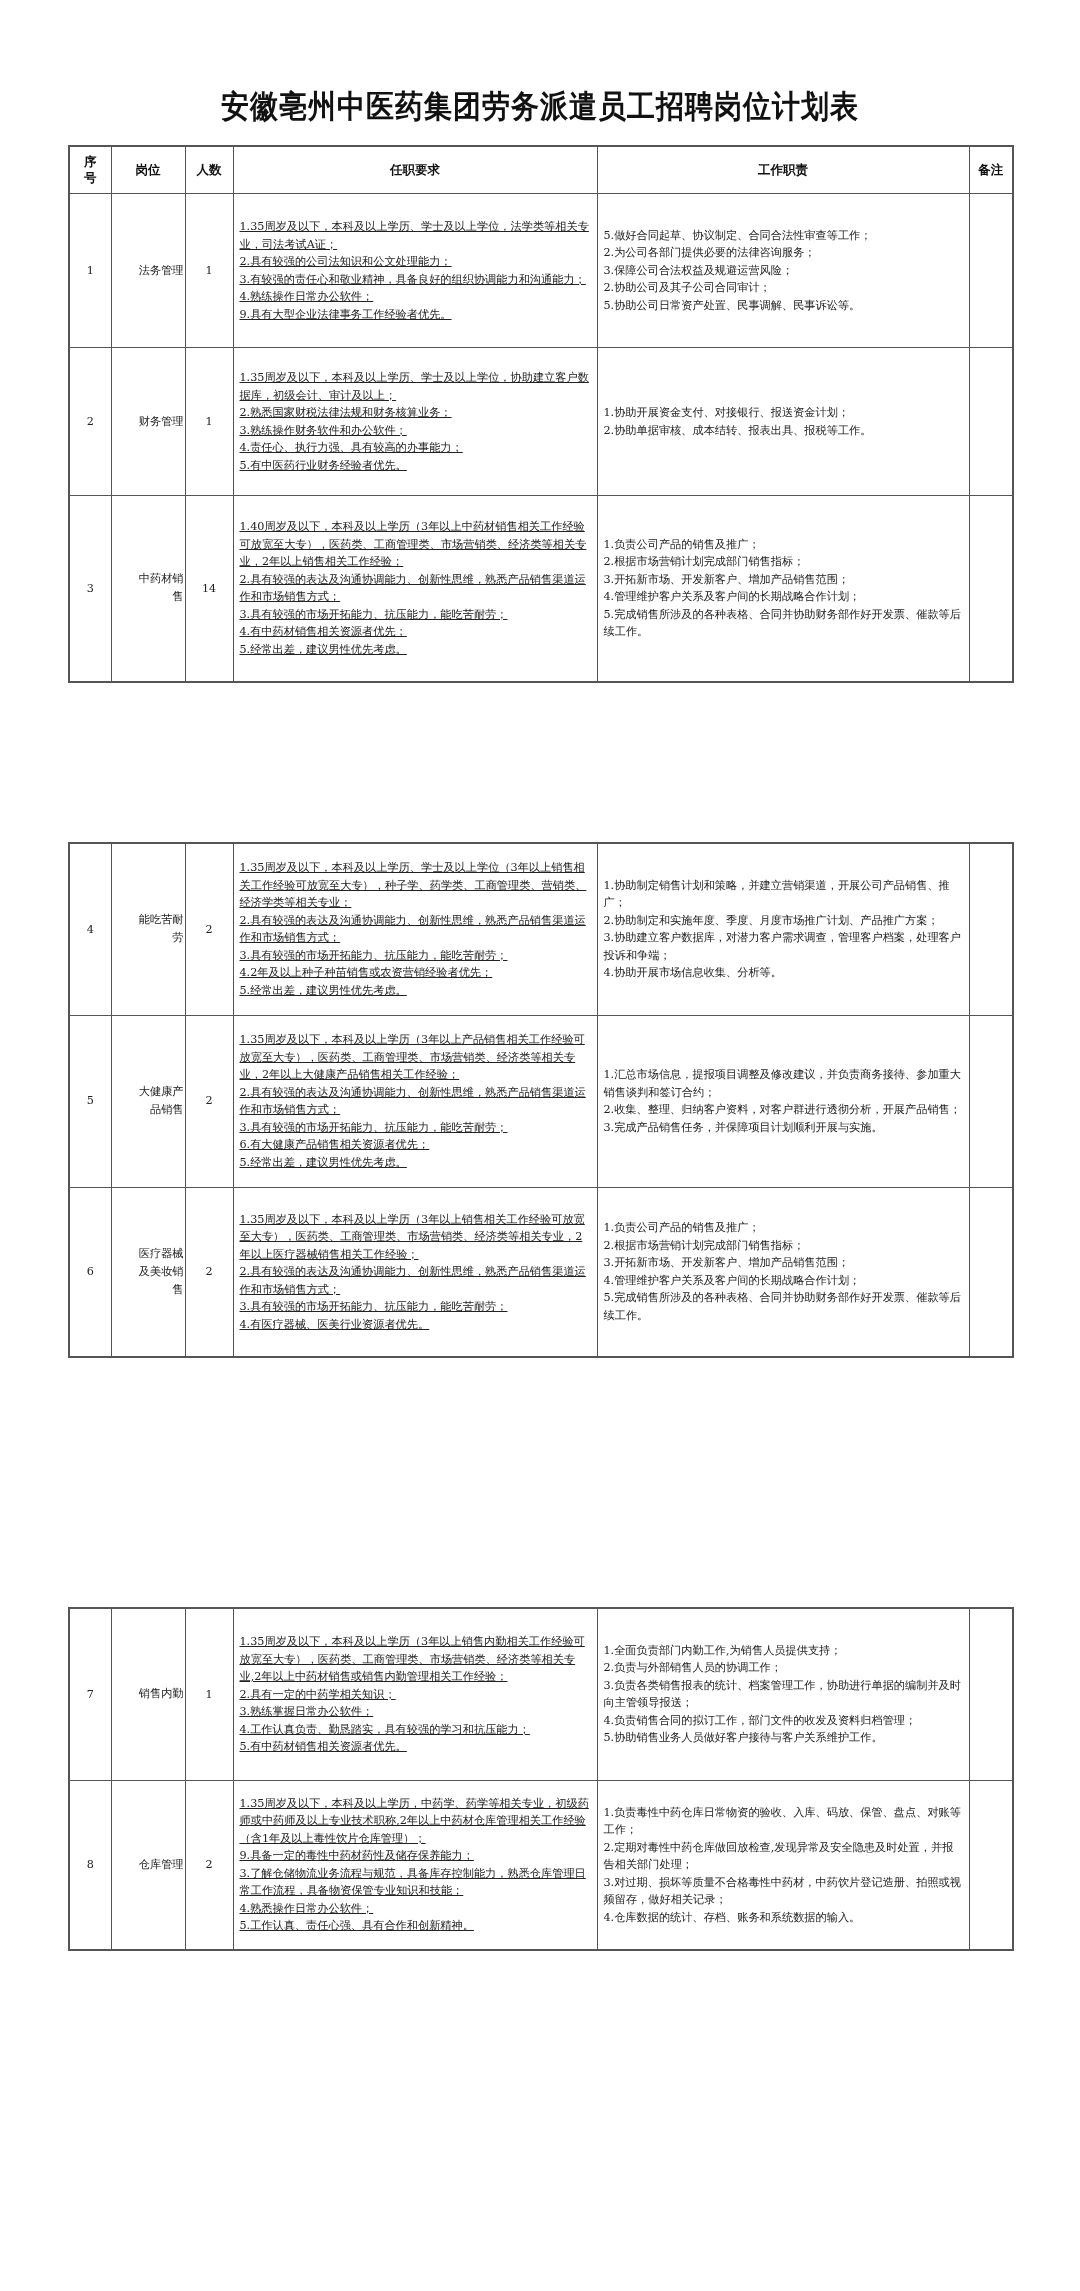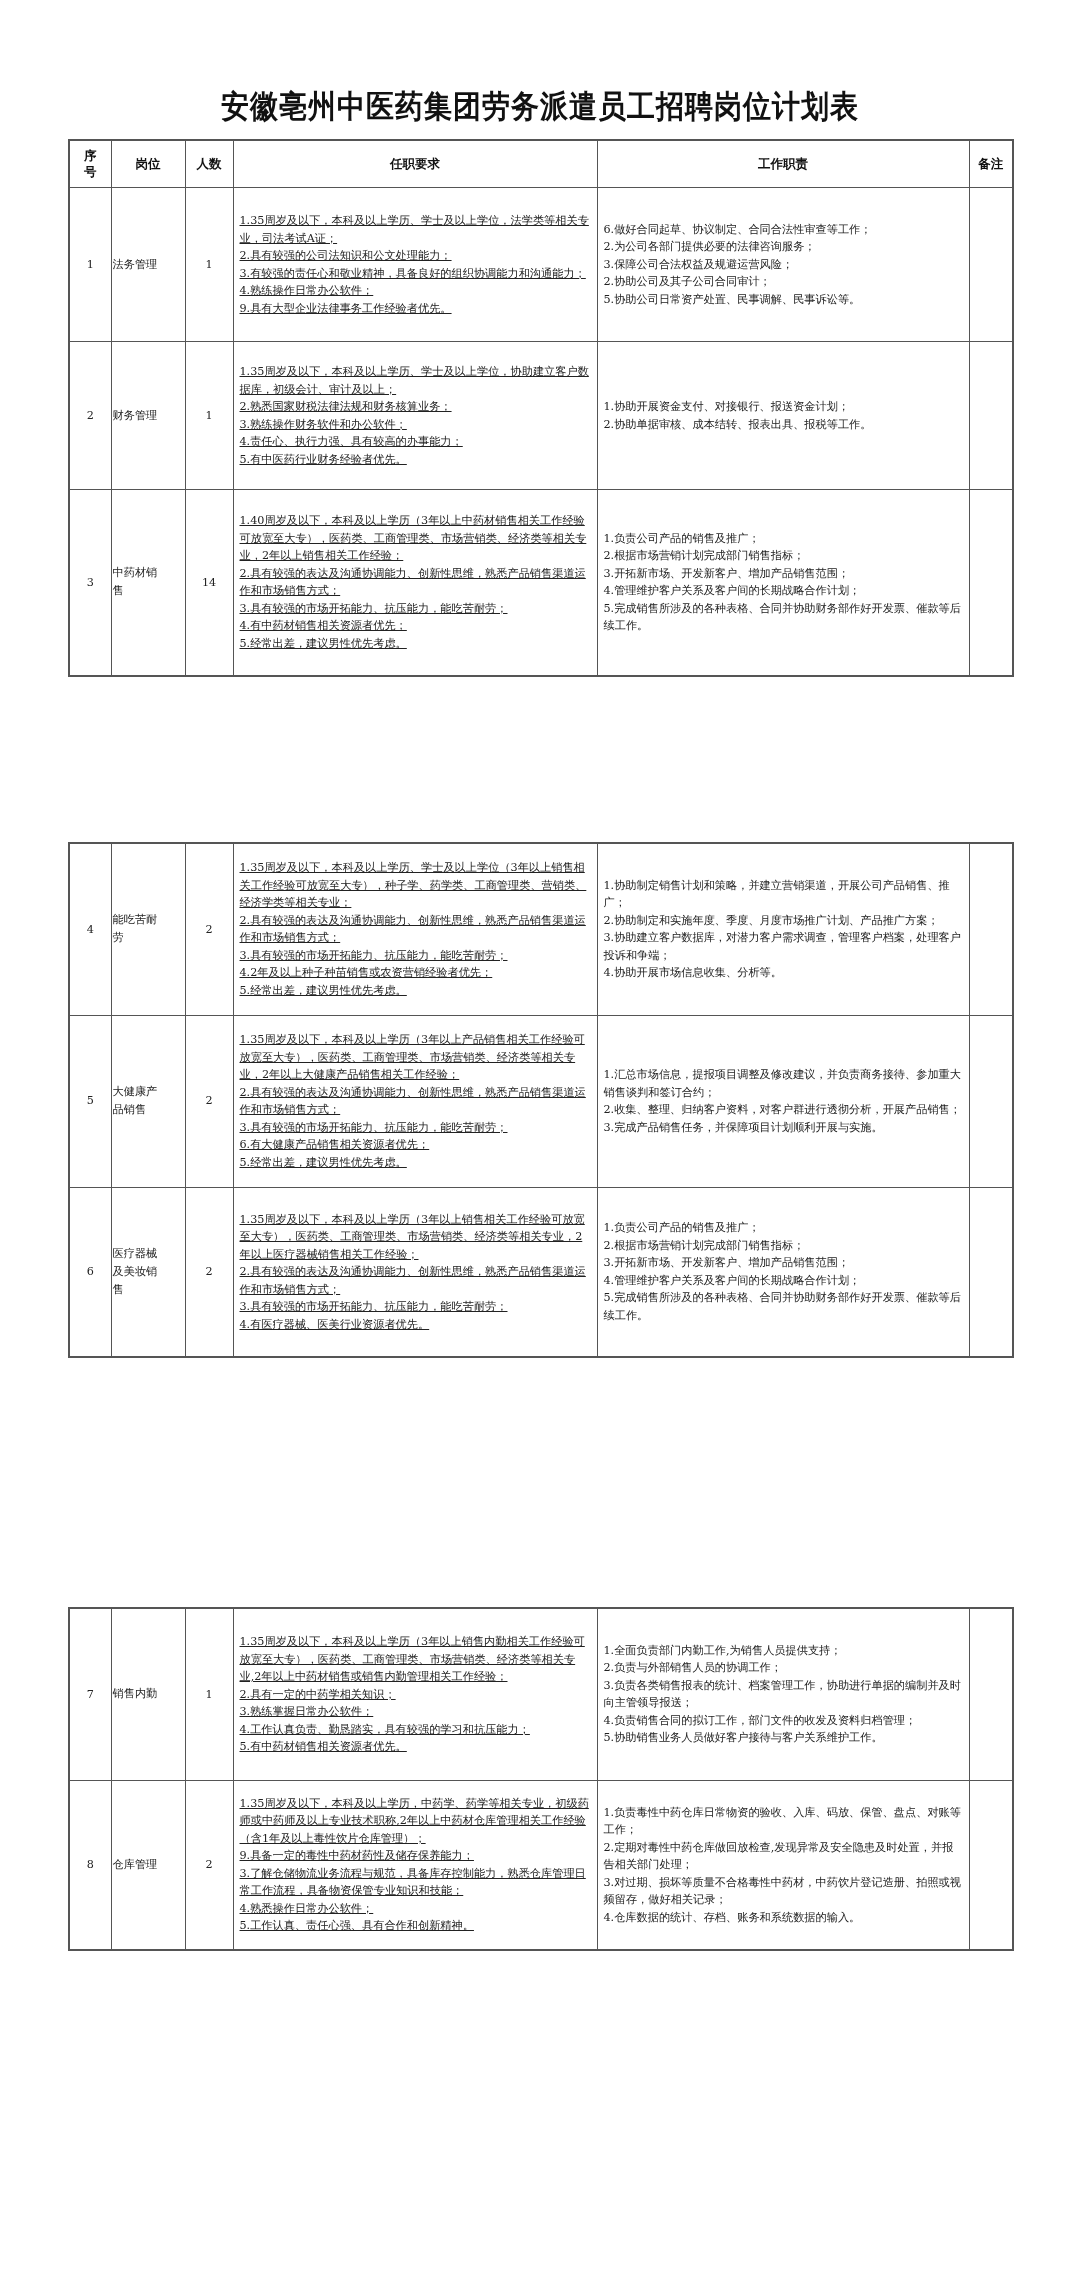--- a/index.html
+++ b/index.html
@@ -20,29 +20,29 @@
     }
     table.sheet td, table.sheet th {
       border: 1.5px solid #555; vertical-align: middle;
       font-size: 11.2px; line-height: 17.5px; font-weight: normal;
     }
     table.sheet th {
       font-family: "DejaVu Sans", "Liberation Sans", sans-serif;
       font-weight: bold; font-size: 12.5px; text-align: center; height: 44px; color: #111;
     }
     .c-no { width: 42px; text-align: center; }
-    .c-pos { width: 74px; text-align: left; }
+    .c-pos { width: 74px; text-align: right; }
     .c-num { width: 48px; text-align: center; }
     .c-req { width: 364px; text-decoration: underline; }
     .c-duty { width: 372px; }
     .c-note { width: 44px; }
     td.c-pos span { display: inline-block; width: 52px; line-height: 18px; }
     td.c-req, td.c-duty { padding: 4px 6px 4px 6px; text-align: left; }
     .line { display: block; white-space: normal; }
-    #t1 { top: 139px; }
+    #t1 { top: 145px; }
     #t2 { top: 842px; }
     #t3 { top: 1607px; }
     #t1 th.h-no span { display: block; width: 14px; margin: 0 auto; line-height: 16px; }
   </style>
 </head>
 <body>
 
 <div class="title">安徽亳州中医药集团劳务派遣员工招聘岗位计划表</div>
 
 <table class="sheet" id="t1">
@@ -70,21 +70,21 @@
         <td class="c-pos"><span>法务管理</span></td>
         <td class="c-num">1</td>
         <td class="c-req">
           <span class="line">1.35周岁及以下，本科及以上学历、学士及以上学位，法学类等相关专业，司法考试A证；</span>
           <span class="line">2.具有较强的公司法知识和公文处理能力；</span>
           <span class="line">3.有较强的责任心和敬业精神，具备良好的组织协调能力和沟通能力；</span>
           <span class="line">4.熟练操作日常办公软件；</span>
           <span class="line">9.具有大型企业法律事务工作经验者优先。</span>
         </td>
         <td class="c-duty">
-          <span class="line">6.做好合同起草、协议制定、合同合法性审查等工作；</span>
+          <span class="line">5.做好合同起草、协议制定、合同合法性审查等工作；</span>
           <span class="line">2.为公司各部门提供必要的法律咨询服务；</span>
           <span class="line">3.保障公司合法权益及规避运营风险；</span>
           <span class="line">2.协助公司及其子公司合同审计；</span>
           <span class="line">5.协助公司日常资产处置、民事调解、民事诉讼等。</span>
         </td>
         <td class="c-note"></td>
       </tr>
   <tr style="height:148px">
         <td class="c-no">2</td>
         <td class="c-pos"><span>财务管理</span></td>

